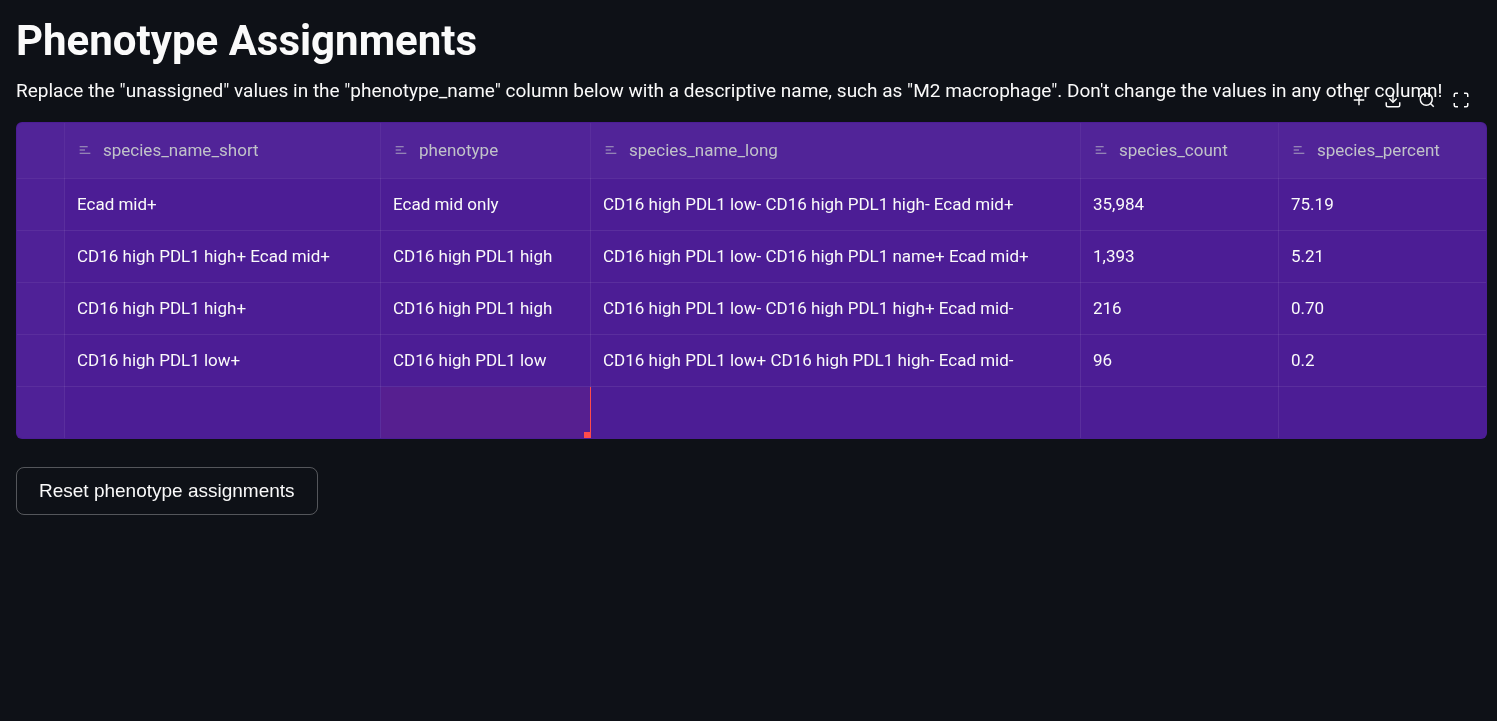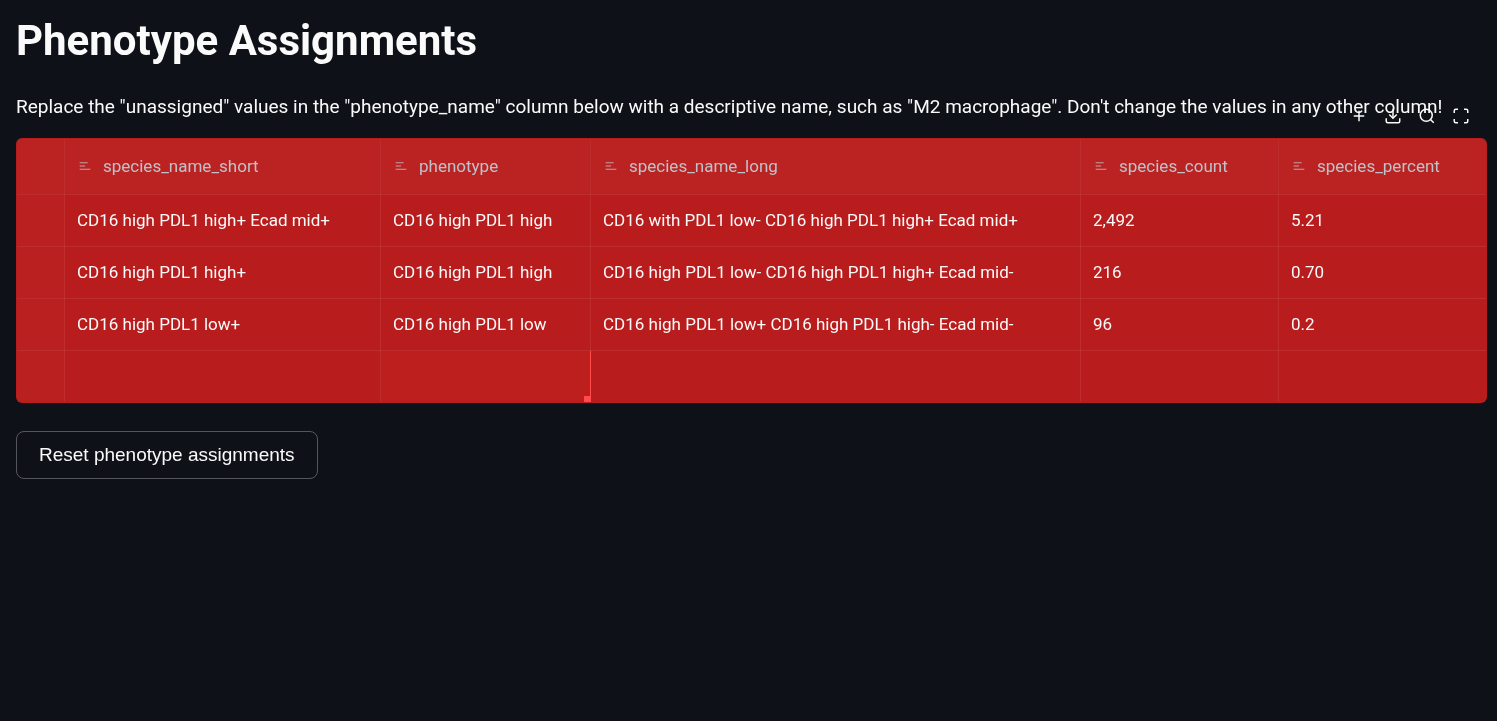--- a/index.html
+++ b/index.html
@@ -8,21 +8,21 @@
     color: #fafafa;
     font-family: -apple-system, BlinkMacSystemFont, "Segoe UI", Roboto, "Helvetica Neue", Arial, sans-serif;
     padding: 16px;
     width: 1497px;
     height: 721px;
     overflow: hidden;
   }
   h1.title {
     font-size: 42px;
     font-weight: 700;
-    margin-bottom: 28px;
+    margin-bottom: 12px;
     color: #fafafa;
   }
   p.instructions {
     font-size: 19px;
     line-height: 1.5;
     color: #fafafa;
     margin-bottom: 16px;
     max-width: 1460px;
   }
   .table-wrap {
@@ -43,21 +43,21 @@
     align-items: center;
     justify-content: center;
     color: #fafafa;
     cursor: pointer;
     border-radius: 4px;
   }
   .tool-btn svg { width: 18px; height: 18px; }
   table.grid {
     width: 100%;
     border-collapse: collapse;
-    background: #b91c1c;
+    background: #4c1d95;
     border: 1px solid rgba(250,250,250,0.1);
     border-radius: 6px;
     overflow: hidden;
     table-layout: fixed;
   }
   table.grid th, table.grid td {
     border: 1px solid rgba(250,250,250,0.08);
     padding: 0 12px;
     font-size: 17px;
     height: 52px;
@@ -221,24 +221,32 @@
                 <line x1="4" y1="17" x2="20" y2="17"></line>
               </svg>
           <span>species_percent</span>
             </div>
           </th>
       </tr>
     </thead>
     <tbody id="tbody">
         <tr>
           <td class="rownum"></td>
+          <td>Ecad mid+</td>
+          <td>Ecad mid only</td>
+          <td>CD16 high PDL1 low- CD16 high PDL1 high- Ecad mid+</td>
+          <td class="num">35,984</td>
+          <td class="num">75.19</td>
+        </tr>
+        <tr>
+          <td class="rownum"></td>
           <td>CD16 high PDL1 high+ Ecad mid+</td>
           <td>CD16 high PDL1 high</td>
-          <td>CD16 with PDL1 low- CD16 high PDL1 high+ Ecad mid+</td>
-          <td class="num">2,492</td>
+          <td>CD16 high PDL1 low- CD16 high PDL1 name+ Ecad mid+</td>
+          <td class="num">1,393</td>
           <td class="num">5.21</td>
         </tr>
         <tr>
           <td class="rownum"></td>
           <td>CD16 high PDL1 high+</td>
           <td>CD16 high PDL1 high</td>
           <td>CD16 high PDL1 low- CD16 high PDL1 high+ Ecad mid-</td>
           <td class="num">216</td>
           <td class="num">0.70</td>
         </tr>

